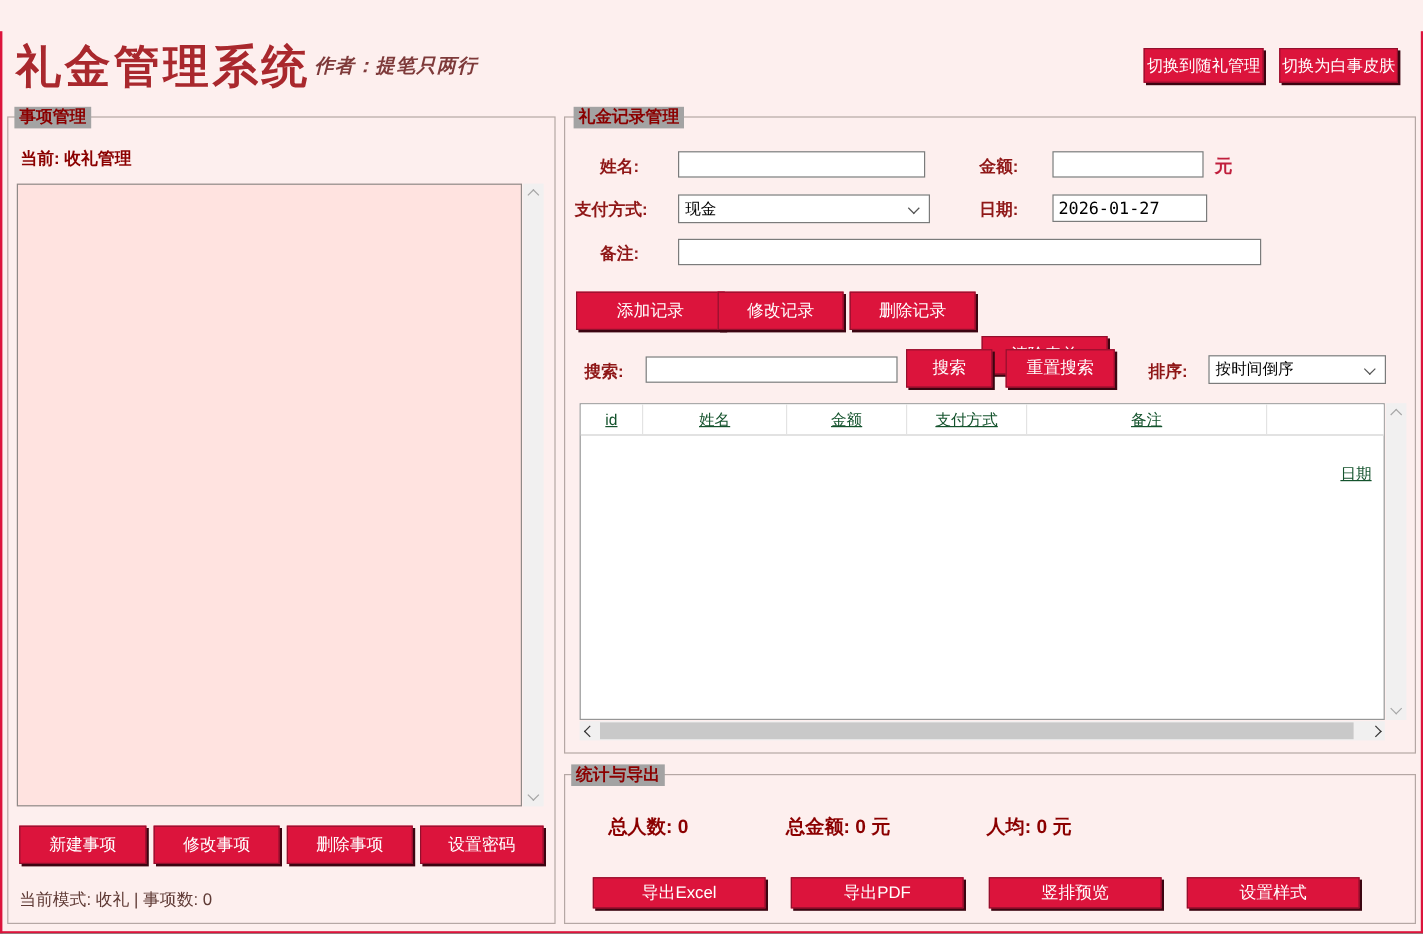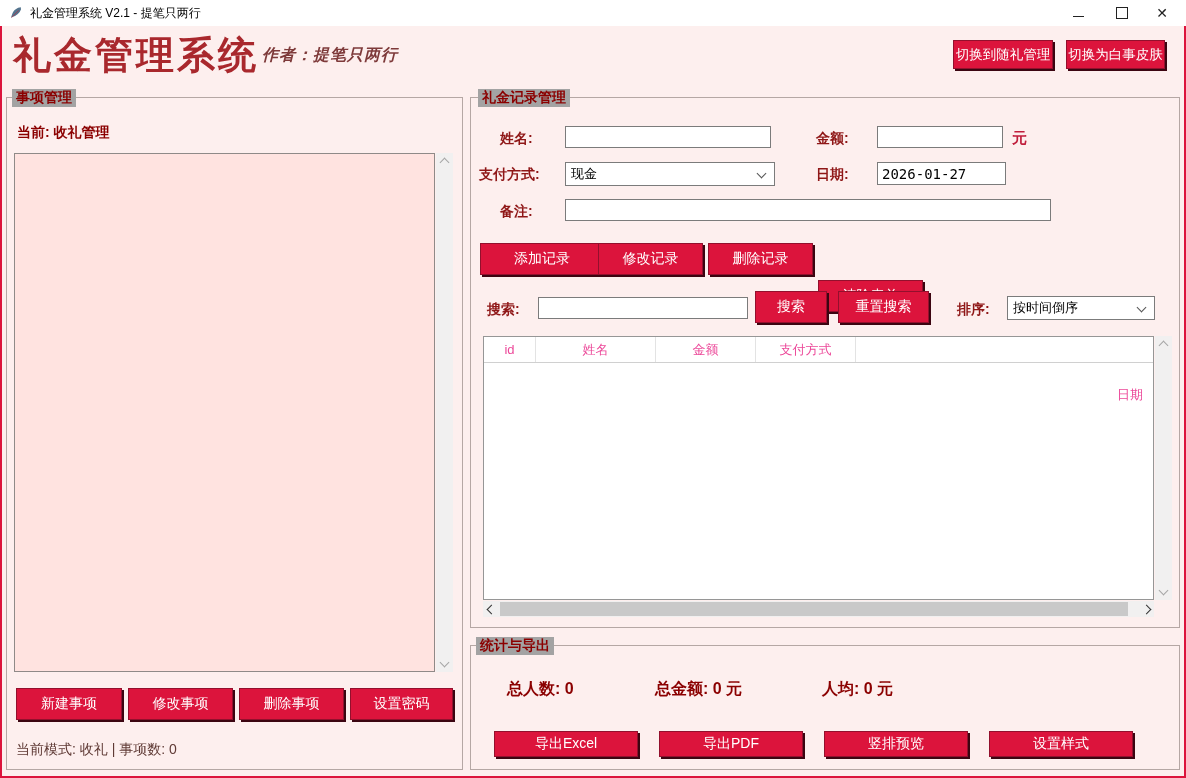--- a/index.html
+++ b/index.html
@@ -61,46 +61,30 @@
   .vscroll .arr.top{top:1px;}
   .vscroll .arr.bottom{bottom:1px;}
   .hscroll{position:absolute;height:16px;background:#f1f0f0;box-sizing:border-box;}
   .hscroll .arr{position:absolute;top:0;width:16px;height:16px;display:flex;align-items:center;justify-content:center;}
   .hscroll .arr.left{left:0;}
   .hscroll .arr.right{right:0;}
   .hthumb{position:absolute;top:1px;height:14px;background:#c9c9c9;}
   
   .tableview{position:absolute;background:#fff;border:1px solid #969696;box-sizing:border-box;}
   .thead{display:flex;height:25px;border-bottom:1px solid #d0d0d0;background:#fff;}
-  .th{display:flex;align-items:center;justify-content:center;font-size:13px;color:#ec4899;
-      border-right:1px solid #e3e3e3;box-sizing:border-box;height:100%;}
+  .th{display:flex;align-items:center;justify-content:center;font-size:13px;color:#14532d;
+      border-right:1px solid #e3e3e3;box-sizing:border-box;height:100%;text-decoration:underline;}
   .th:last-child{border-right:none;}
   .th.right{justify-content:flex-end;padding-right:10px;margin-top:45px;}
 </style>
 </head>
 <body>
 
 <div id="app">
 
-  <div class="titlebar">
-    <svg class="app-icon" viewBox="0 0 16 16">
-      <path d="M13.5 1.5c-4.2.3-8 3.2-9.6 7.2L2.3 13l1.4-.4C8.2 11.5 12 8.3 13.7 4z" fill="#54748e"></path>
-      <line x1="3" y1="13.2" x2="11" y2="5" stroke="#a33c50" stroke-width="1"></line>
-    </svg>
-    <span class="title-text">礼金管理系统 V2.1 - 提笔只两行</span>
-    <div class="win-btn min">
-        <span class="min-line"></span>
-      </div>
-    <div class="win-btn max">
-        <span class="max-box"></span>
-      </div>
-    <div class="win-btn close">
-        <span>✕</span>
-      </div>
-  </div>
 
   <div class="winborder"></div>
 
   <div class="app-title">礼金管理系统</div>
   <div class="author">作者：提笔只两行</div>
   <div class="btn small" style="left:953px;top:40px;width:100px;height:29px;">切换到随礼管理</div>
   <div class="btn small" style="left:1066px;top:40px;width:99px;height:29px;">切换为白事皮肤</div>
 
   <div class="frame" style="left:6px;top:97px;width:457px;height:673px;"></div>
   <div class="frame-label" style="left:12px;top:89px;">事项管理</div>
@@ -158,20 +142,21 @@
     <span>按时间倒序</span>
     <span class="chev down chev-down"></span>
   </div>
 
   <div class="tableview" style="left:483px;top:336px;width:671px;height:264px;">
     <div class="thead">
       <div class="th" style="width:52px;">id</div>
       <div class="th" style="width:120px;">姓名</div>
       <div class="th" style="width:100px;">金额</div>
       <div class="th" style="width:100px;">支付方式</div>
+      <div class="th" style="width:200px;">备注</div>
       <div class="th right" style="flex:1;">日期</div>
     </div>
   </div>
   <div class="vscroll" style="left:1155px;top:336px;height:264px;">
     <span class="arr top">
         <span class="chev up lite"></span>
       </span>
     <span class="arr bottom">
         <span class="chev down lite"></span>
       </span>

